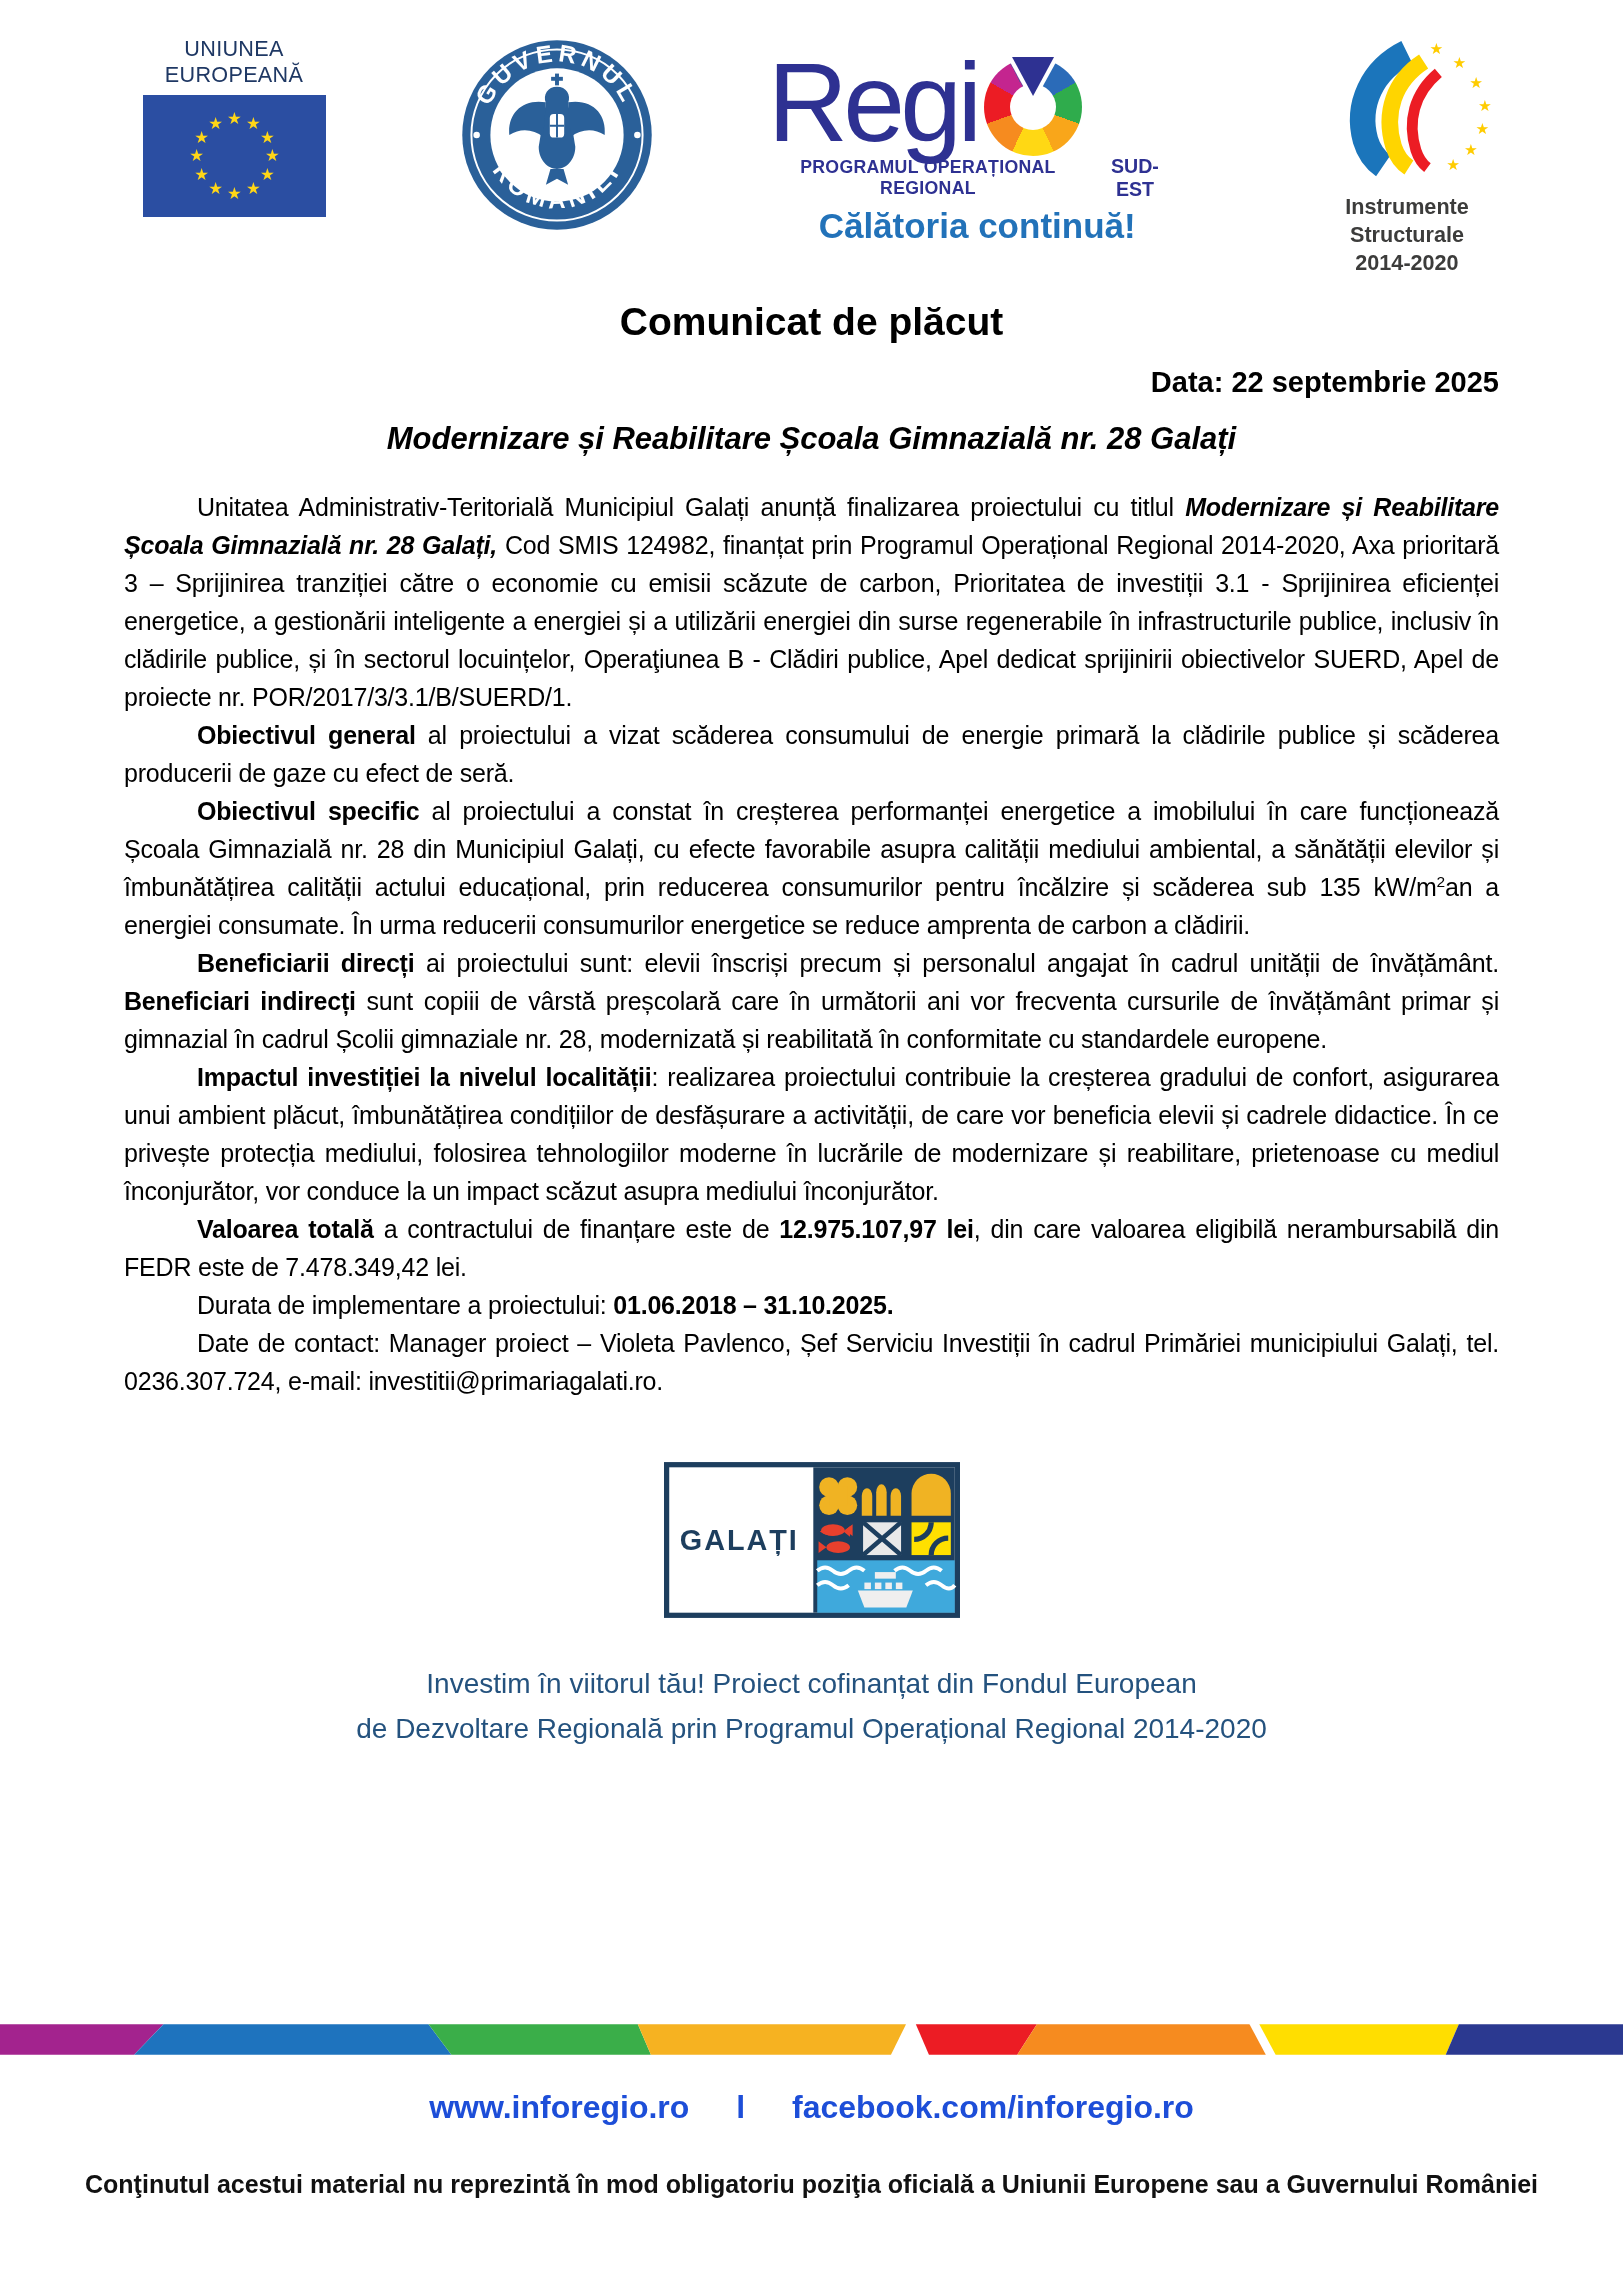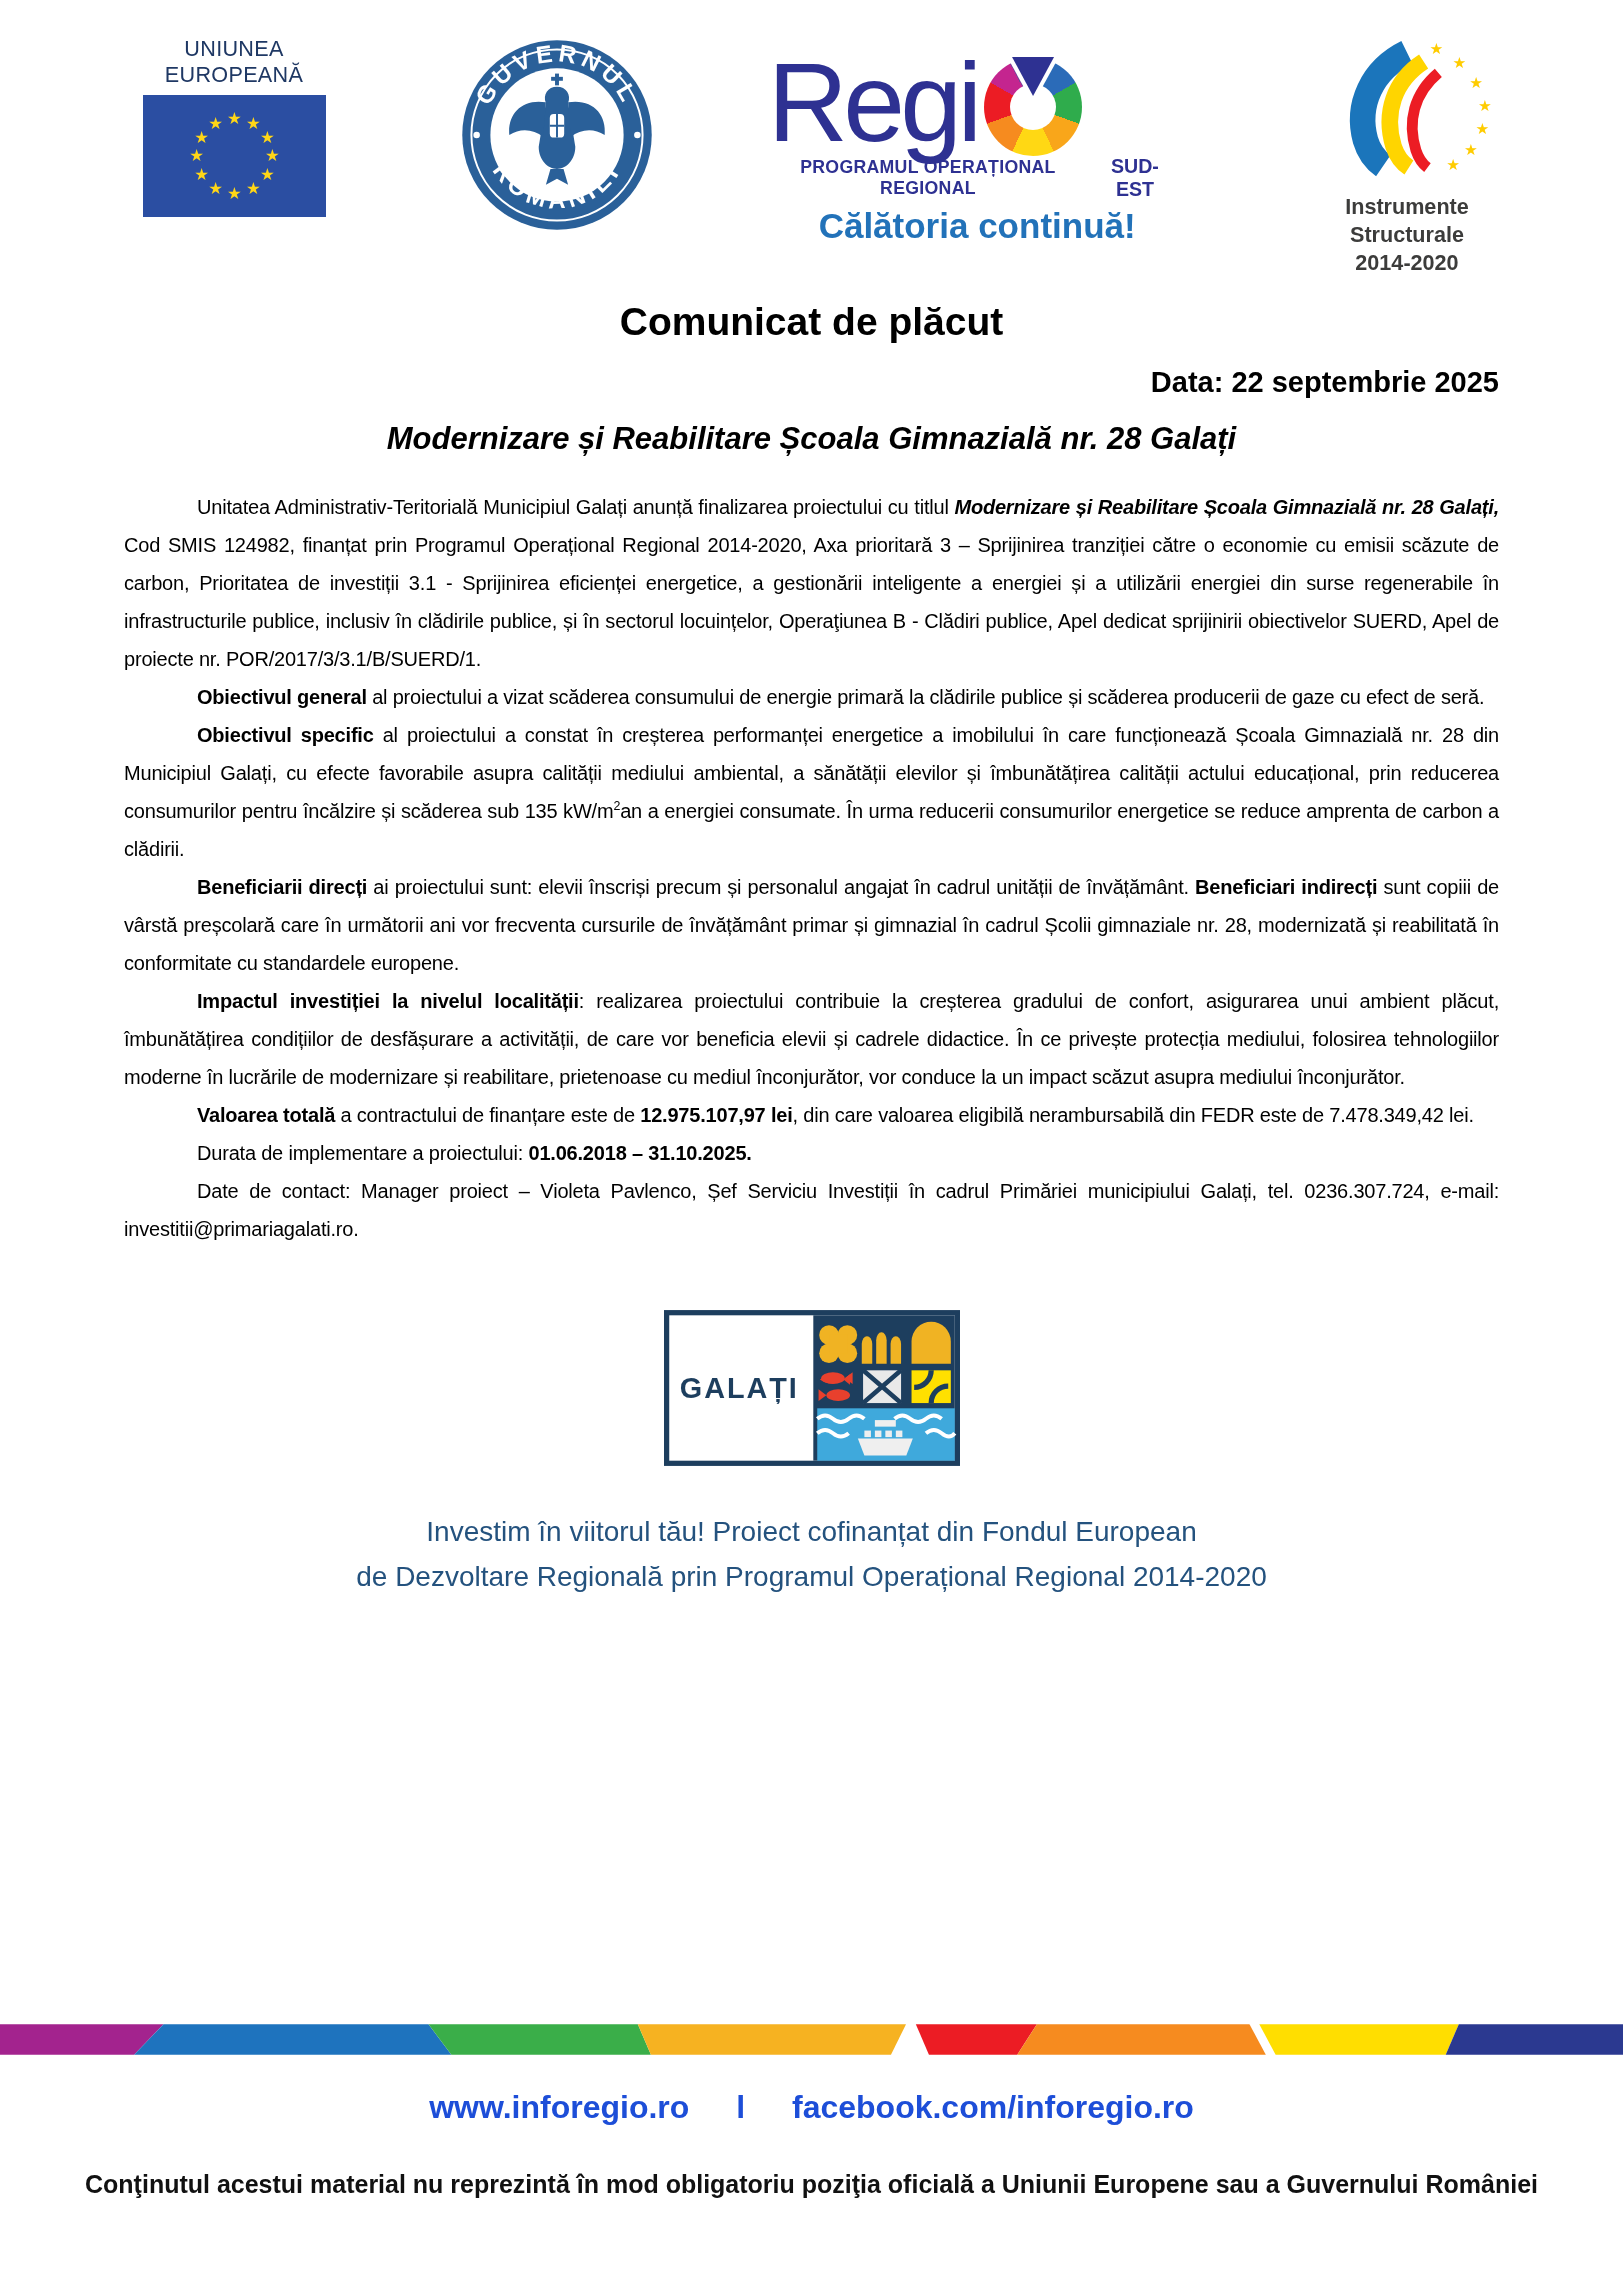--- a/index.html
+++ b/index.html
@@ -36,21 +36,21 @@
   .regio-tagline{text-align:center;color:#2272B9;font-weight:700;font-size:35px;margin-top:5.2px;}
   .instr{width:216px;margin-top:5.2px;}
   .instr-text{font-size:21.6px;font-weight:700;color:#3C3C3B;line-height:1.3;margin-top:2.6px;}
 
   
   .title{margin-top:38px;text-align:center;font-size:39px;font-weight:700;}
   .date-line{margin:22px 124px 0;text-align:right;font-size:29px;font-weight:700;}
   .subtitle{margin-top:22px;text-align:center;font-size:31px;font-weight:700;font-style:italic;}
 
   
-  .body-text{margin:31px 124px 6px;font-size:20px;line-height:38px;text-align:justify;
+  .body-text{margin:31px 124px 6px;font-size:25px;line-height:38px;text-align:justify;
              letter-spacing:-0.2px;}
   .body-text p{margin:0;text-indent:73px;}
   .body-text sup{font-size:0.62em;line-height:0;vertical-align:super;}
 
   
   .galati-wrap{margin-top:62px;text-align:center;}
   .invest{margin-top:41px;text-align:center;color:#24527E;font-size:28px;line-height:1.62;}
 
   
   .stripe{position:absolute;top:2024px;left:0;}

